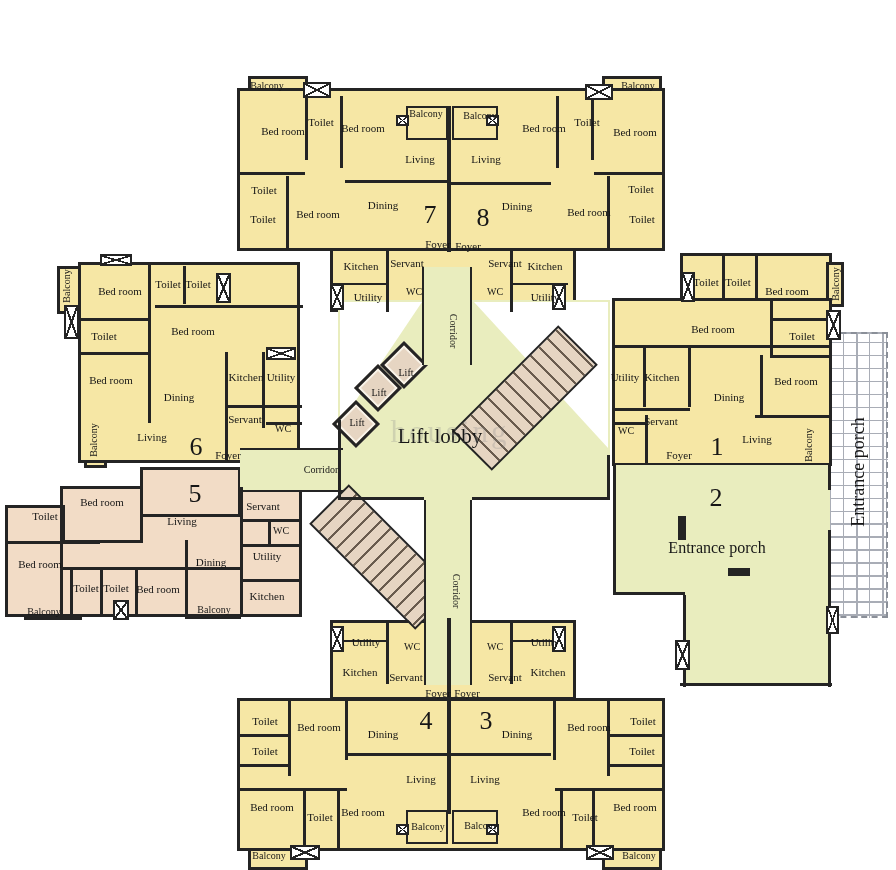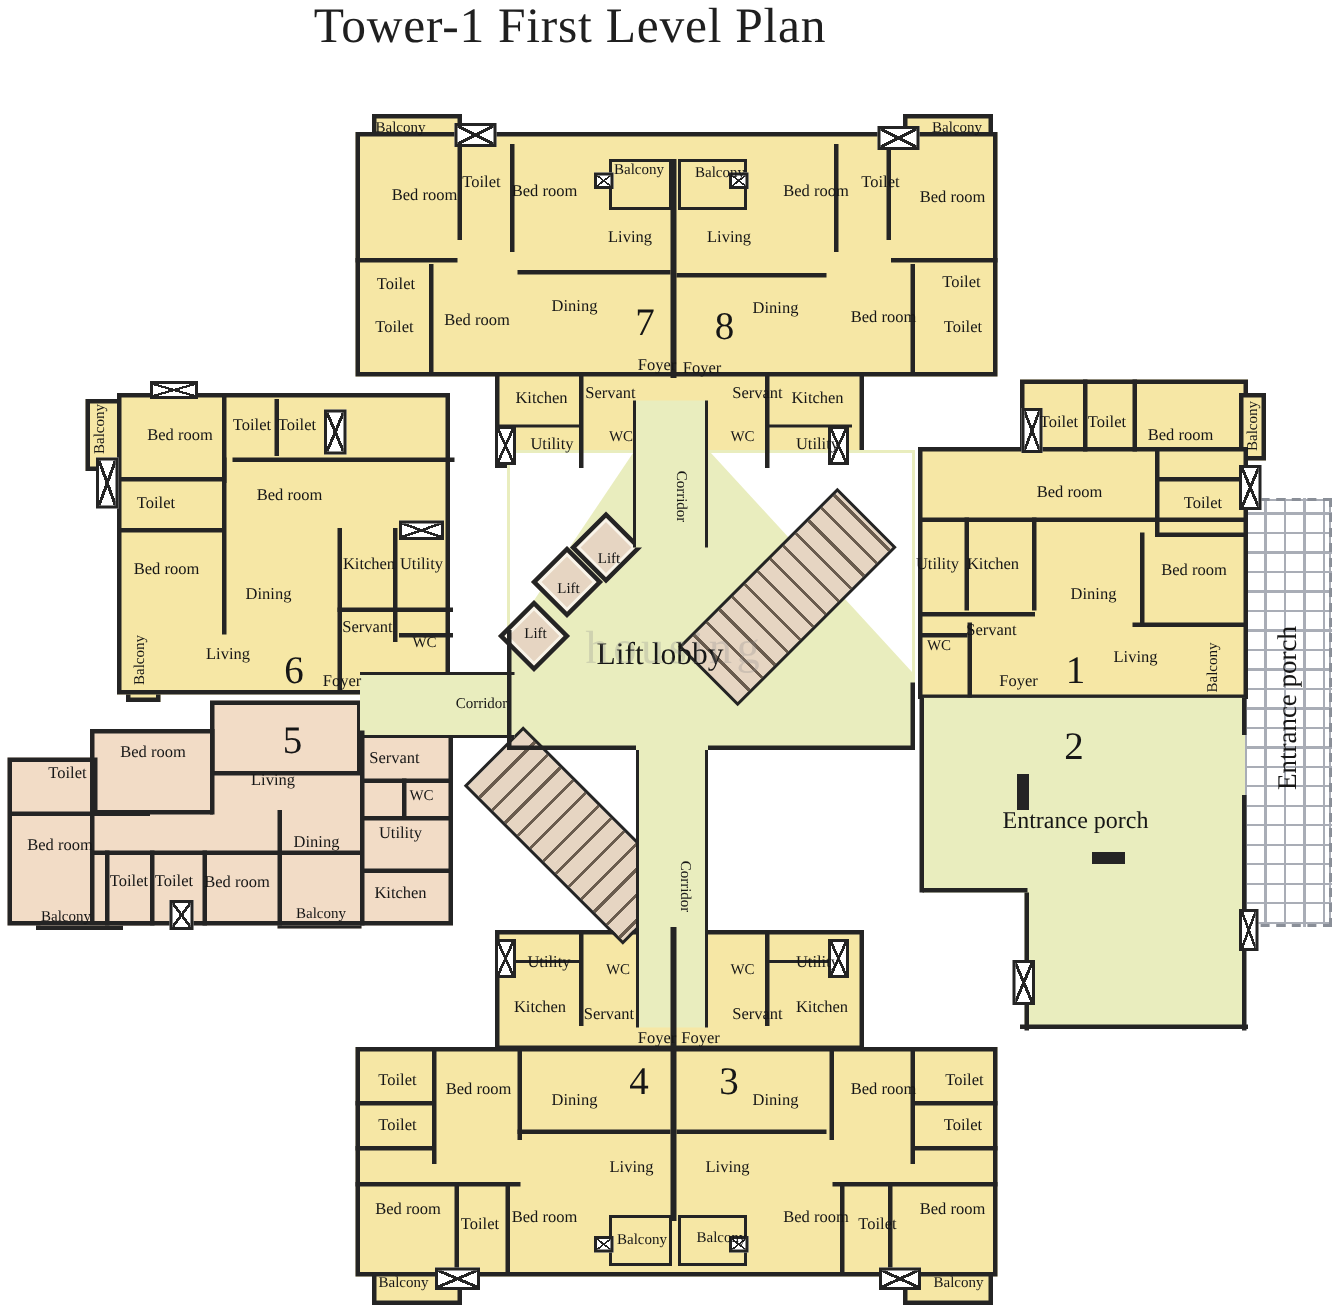--- a/index.html
+++ b/index.html
@@ -41,21 +41,20 @@
                        linear-gradient(to bottom right,transparent 45%,var(--wall) 45% 55%,transparent 55%);}
   .lbl{position:absolute;color:var(--txt);white-space:nowrap;line-height:1;
        font-family:"Liberation Serif",serif;}
   #wm{position:absolute;left:450px;top:432px;transform:translate(-50%,-50%);
       font-size:31px;letter-spacing:3px;color:rgba(140,140,140,.28);font-family:"Liberation Serif",serif;}
 </style>
 </head>
 <body>
 
 <div id="stage">
-  <div id="title">Tower-1 First Level Plan</div>
   <div id="plan">
       <div class="blk porch" style="left: 830px; top: 332px; width: 58px; height: 286px;"></div>
       <div class="blk u" style="left: 248px; top: 76px; width: 60px; height: 26px;"></div>
       <div class="blk u" style="left: 602px; top: 76px; width: 60px; height: 26px;"></div>
       <div class="blk u" style="left: 237px; top: 88px; width: 428px; height: 163px;"></div>
       <div class="blk u" style="left: 330px; top: 248px; width: 246px; height: 64px;"></div>
       <div class="blk ub" style="left: 406px; top: 106px; width: 42px; height: 34px;"></div>
       <div class="blk ub" style="left: 452px; top: 106px; width: 46px; height: 34px;"></div>
       <div class="blk u" style="left: 57px; top: 266px; width: 25px; height: 48px;"></div>
       <div class="blk u" style="left: 84px; top: 416px; width: 23px; height: 52px;"></div>

